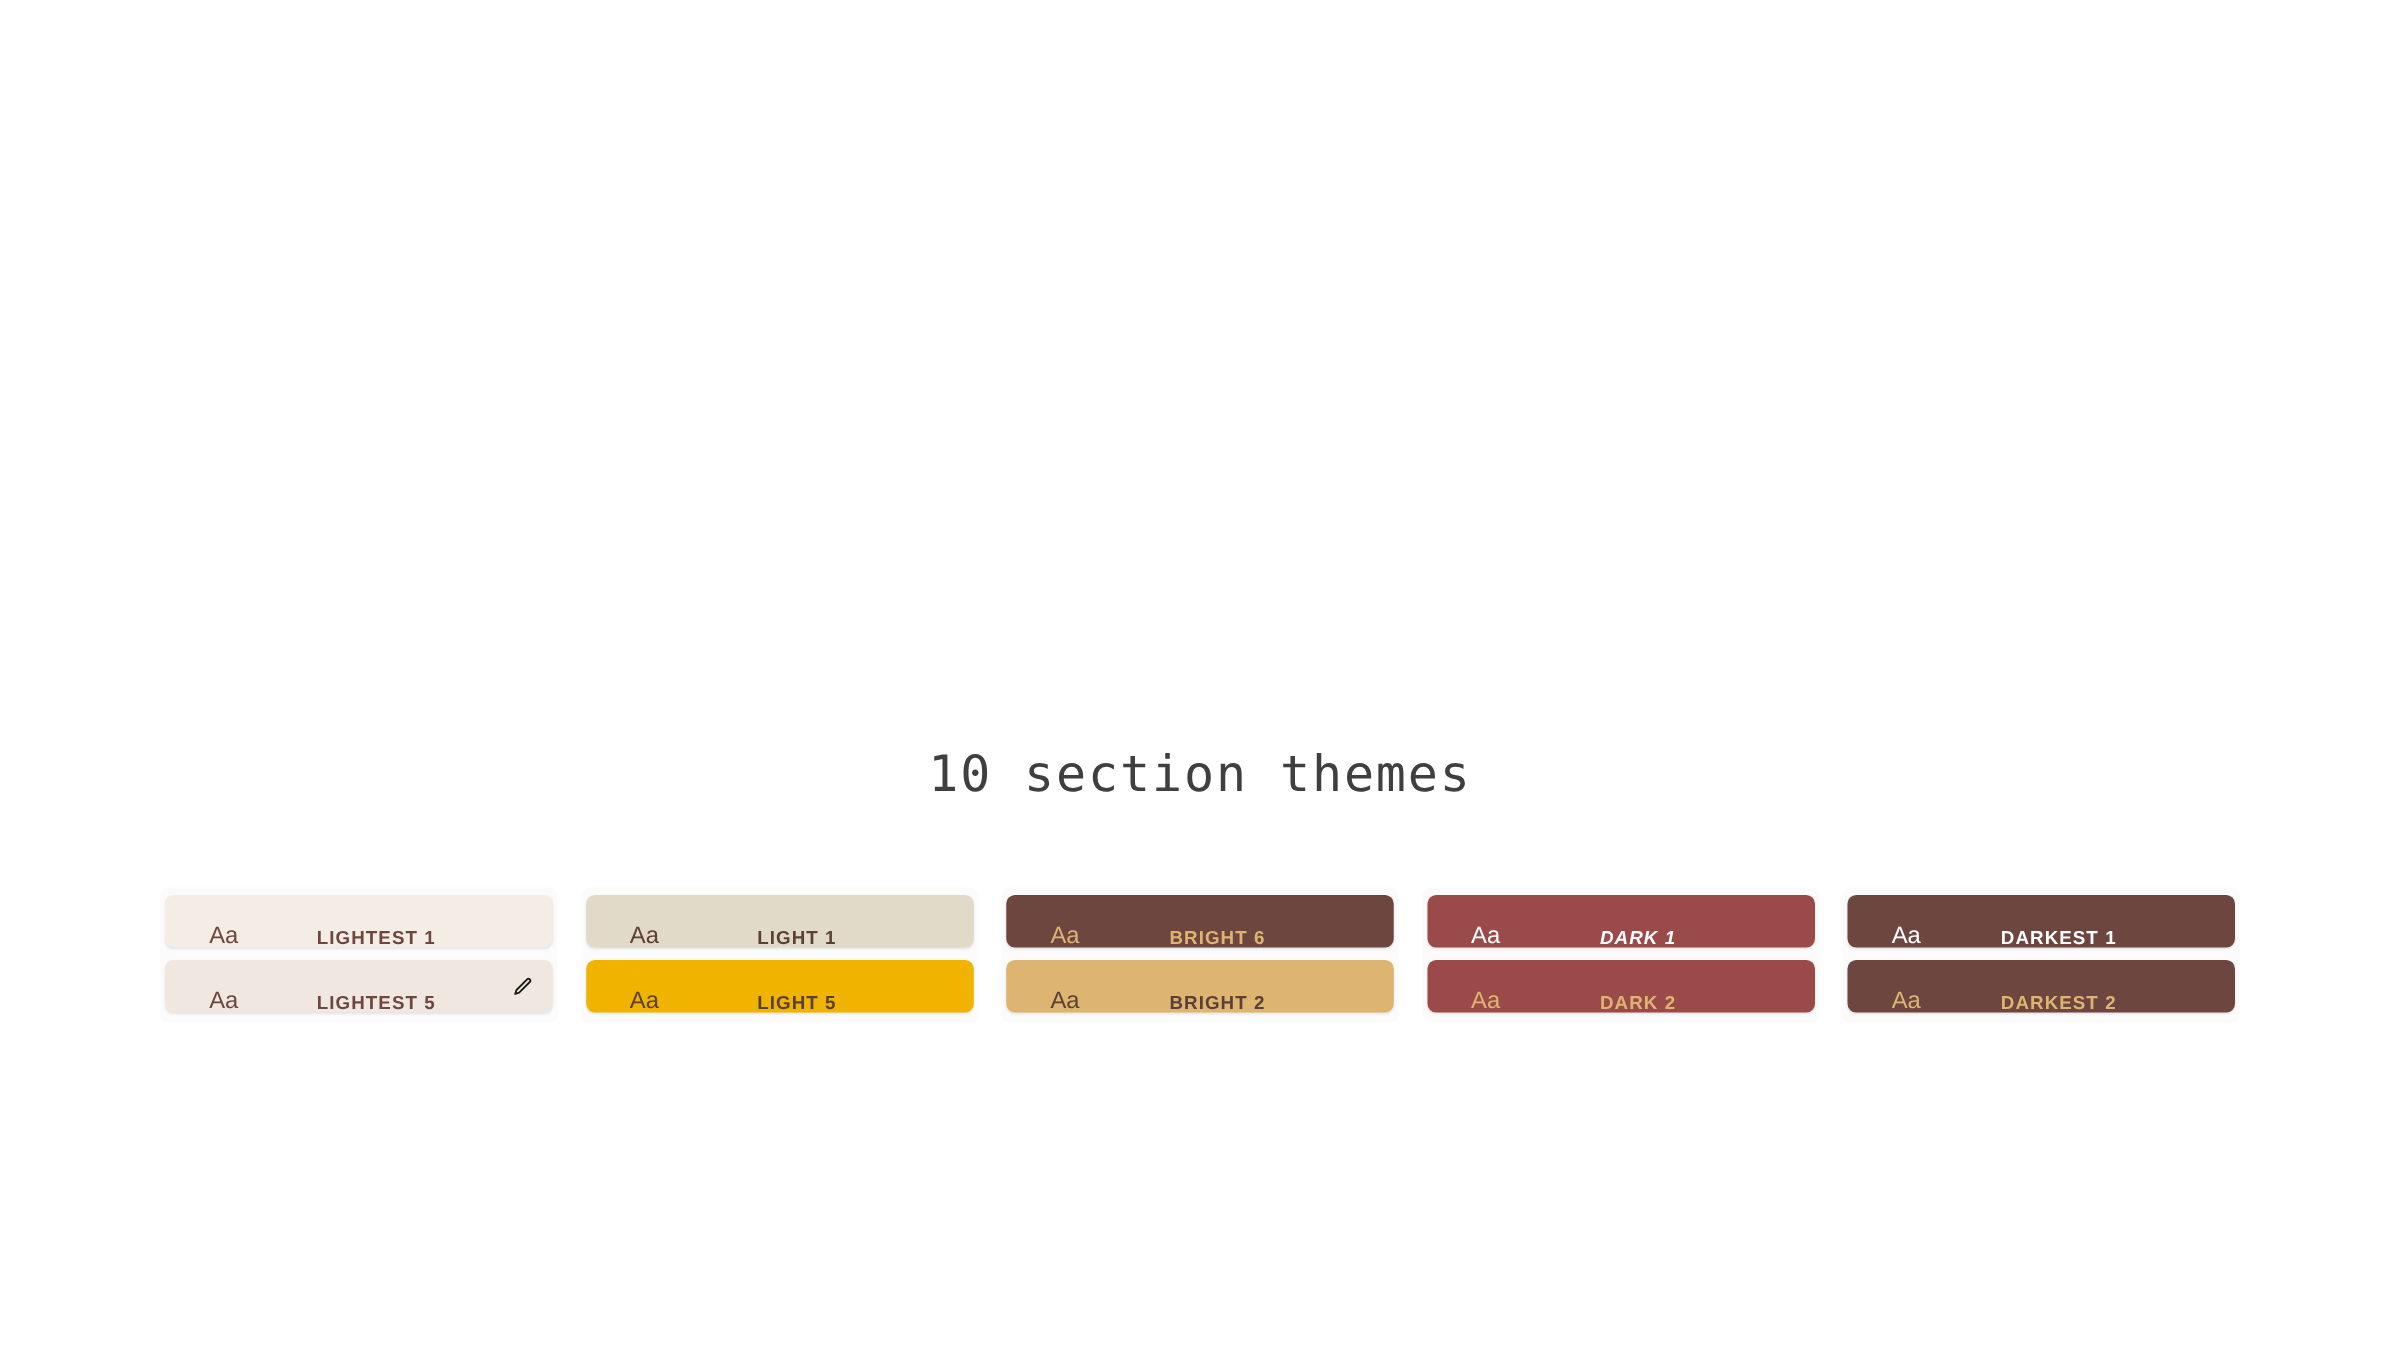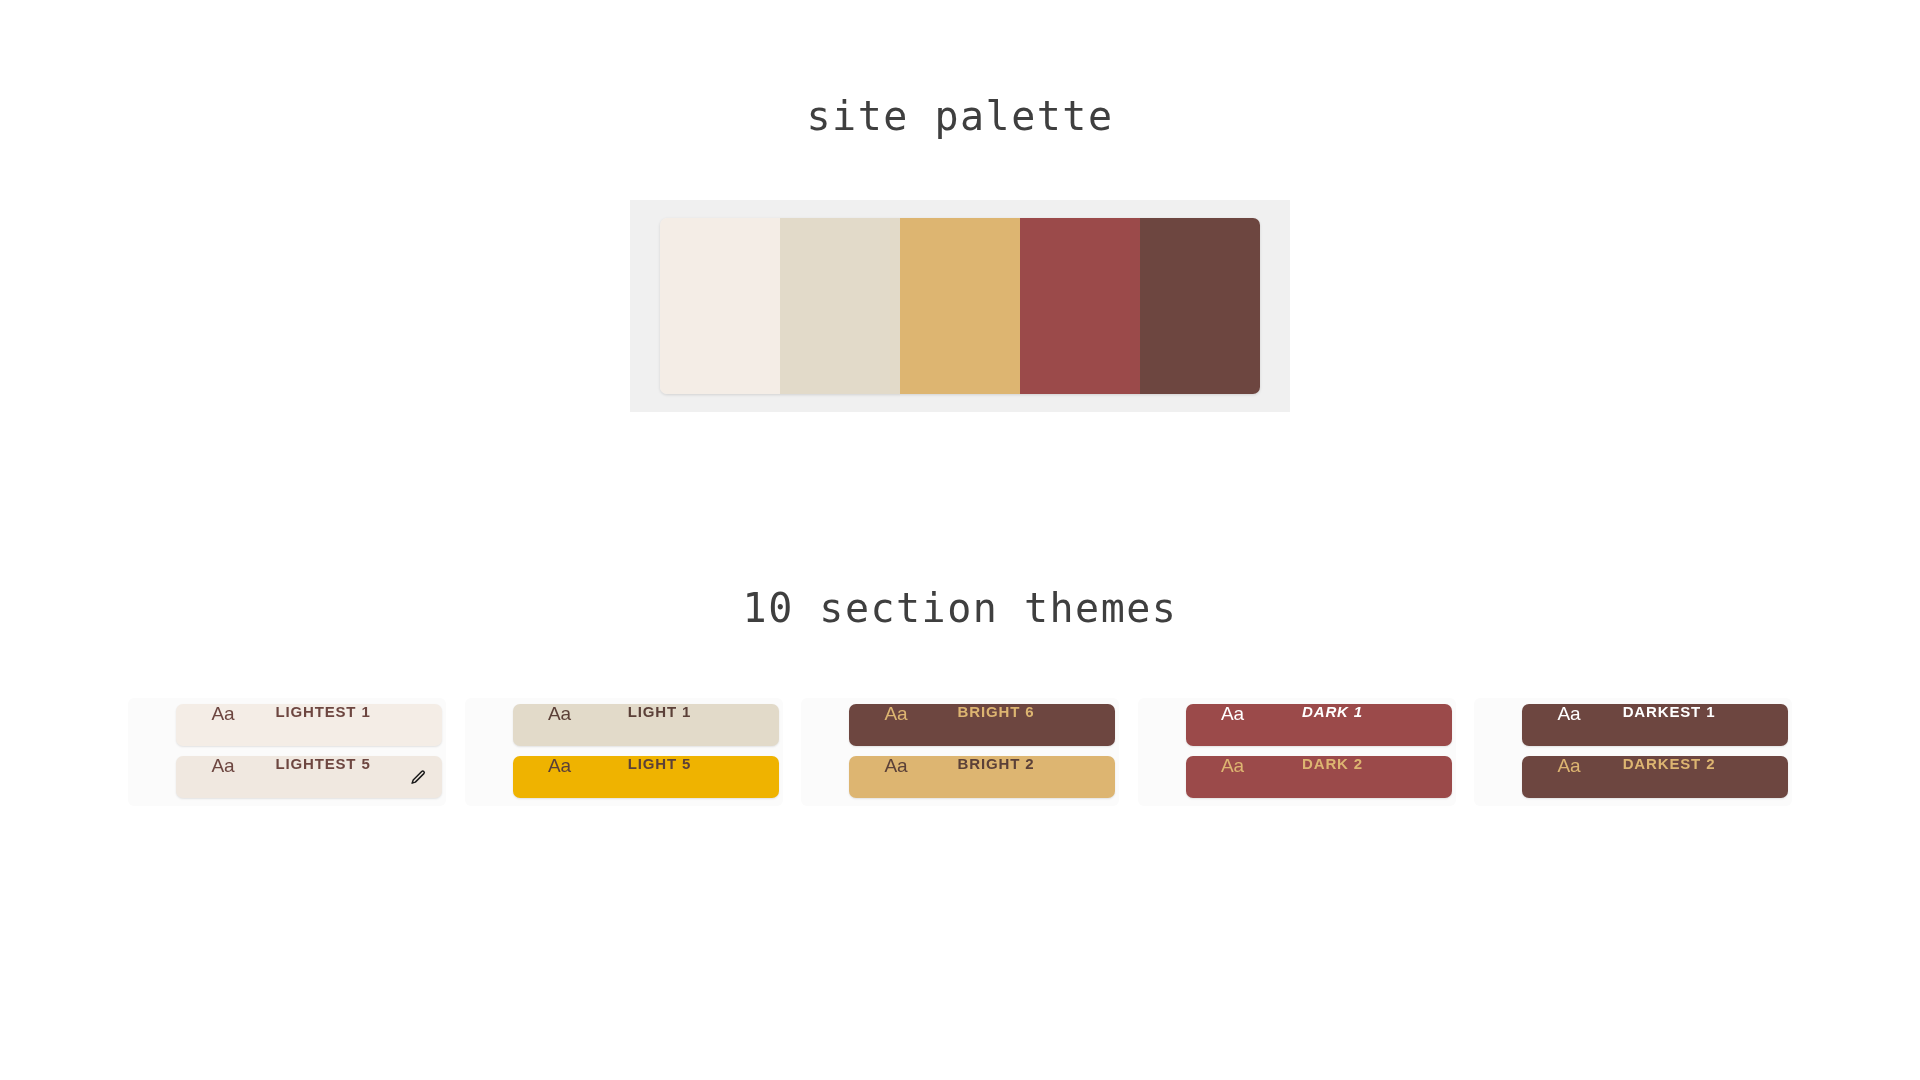--- a/index.html
+++ b/index.html
@@ -62,21 +62,21 @@
 
   .swatch {
     flex: 1 1 0;
     height: 100%;
   }
 
   
 
   .themes-section {
     position: absolute;
-    top: 588px;
+    top: 600px;
     left: 0;
     width: 1920px;
     text-align: center;
   }
 
   .themes-grid {
     position: absolute;
     top: 110px;
     left: 50%;
     transform: translateX(-50%);
@@ -94,24 +94,23 @@
     display: flex;
     flex-direction: column;
     gap: 10px;
   }
 
   .theme-row {
     position: relative;
     height: 42px;
     border-radius: 7px;
     display: flex;
-    align-items: flex-start;
+    align-items: flex-end;
     padding: 0 16px;
     box-shadow: 0 1px 2px rgba(0,0,0,0.10);
-    margin-left: 44px;
   }
 
   .theme-aa {
     font-family: "Liberation Sans", sans-serif;
     font-size: 19px;
     font-weight: 400;
     line-height: 1;
     width: 62px;
     text-align: center;
     flex: none;
@@ -140,33 +139,20 @@
     justify-content: center;
     cursor: pointer;
   }
   .edit-icon svg { display: block; }
 </style>
 </head>
 <body>
 
 <div class="page">
 
-  <section class="palette-section">
-    <h1 class="section-heading">site palette</h1>
-
-    <div class="palette-frame">
-      <div class="palette-strip">
-          <div class="swatch" title="#f4ede6" style="background: rgb(244, 237, 230);"></div>
-          <div class="swatch" title="#e2dac9" style="background: rgb(226, 218, 201);"></div>
-          <div class="swatch" title="#ddb571" style="background: rgb(221, 181, 113);"></div>
-          <div class="swatch" title="#9b4a4a" style="background: rgb(155, 74, 74);"></div>
-          <div class="swatch" title="#6d4640" style="background: rgb(109, 70, 64);"></div>
-        </div>
-    </div>
-  </section>
 
   <section class="themes-section">
     <h2 class="section-heading">10 section themes</h2>
 
     <div class="themes-grid">
         <div class="theme-group">
           <div class="theme-row" style="background: rgb(244, 237, 230);">
             <span class="theme-aa" style="color: rgb(109, 70, 64);">Aa</span>
             <span class="theme-label" style="color: rgb(109, 70, 64);">LIGHTEST 1</span>
           </div>

